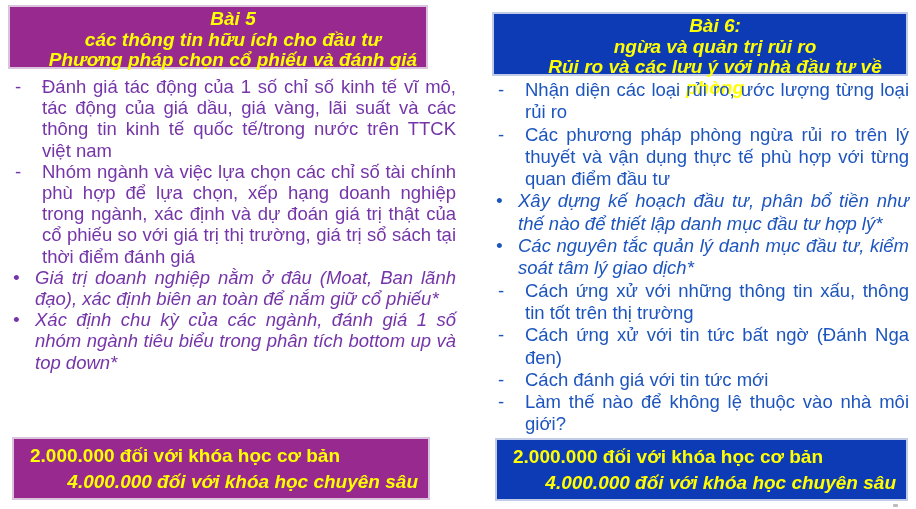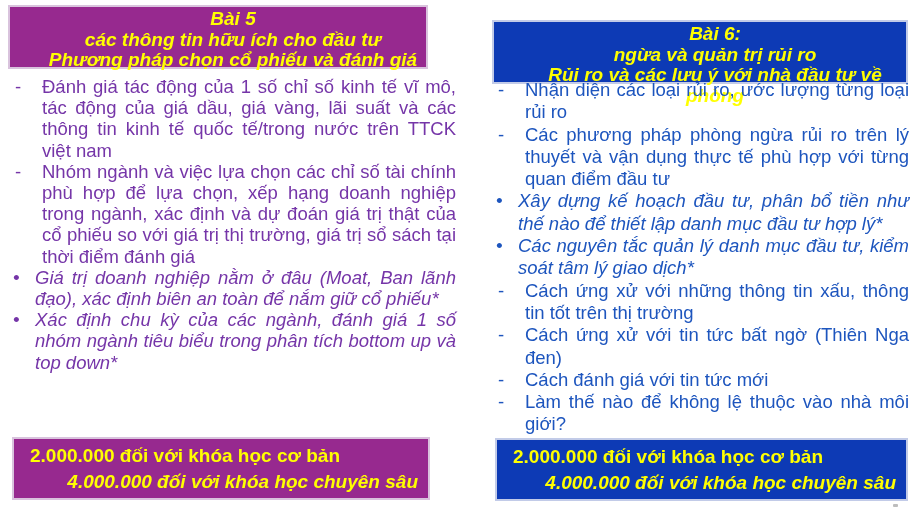--- a/index.html
+++ b/index.html
@@ -10,21 +10,21 @@
     --text_purple:#7535A8; --text_blue:#1D55BE;
     --border_purple:#d9c3dd; --border_blue:#c2cbe8;
   }
   .abs { position:absolute; box-sizing:border-box; }
 
   
   .hdr { color:var(--yellow); font-weight:bold; font-style:italic;
          text-align:center; font-size:19px; line-height:20.5px; padding-top:2px;padding-left:30px; }
   .hdr-left  { left:8px;   top:5px; width:420px; height:64px;
                background:var(--purple); border:2px solid var(--border_purple); }
-  .hdr-right { left:492px; top:20px; width:416px; height:64px;
+  .hdr-right { left:492px; top:12px; width:416px; height:64px;
                background:var(--blue);   border:2px solid var(--border_blue); }
 
   
   .body { }
   .body-left  { left:12px;  top:76px; width:444px; color:var(--text_purple);
                 font-size:18.5px; line-height:21.2px; }
   .body-right { left:495px; top:79px; width:414px; color:var(--text_blue);
                 font-size:18.5px; line-height:22.3px; }
   .bullet { display:flex; }
   .bullet .m { flex:none; width:27px; padding-left:3px; }
@@ -101,21 +101,21 @@
     <div class="bullet it">
       <span class="m">•</span>
       <span class="t">Các nguyên tắc quản lý danh mục đầu tư, kiểm soát tâm lý giao dịch*</span>
     </div>
     <div class="bullet">
       <span class="m">-</span>
       <span class="t">Cách ứng xử với những thông tin xấu, thông tin tốt trên thị trường</span>
     </div>
     <div class="bullet">
       <span class="m">-</span>
-      <span class="t">Cách ứng xử với tin tức bất ngờ (Thiên Nga đen)</span>
+      <span class="t">Cách ứng xử với tin tức bất ngờ (Đánh Nga đen)</span>
     </div>
     <div class="bullet">
       <span class="m">-</span>
       <span class="t">Cách đánh giá với tin tức mới</span>
     </div>
     <div class="bullet">
       <span class="m">-</span>
       <span class="t">Làm thế nào để không lệ thuộc vào nhà môi giới?</span>
     </div>
   </div>

